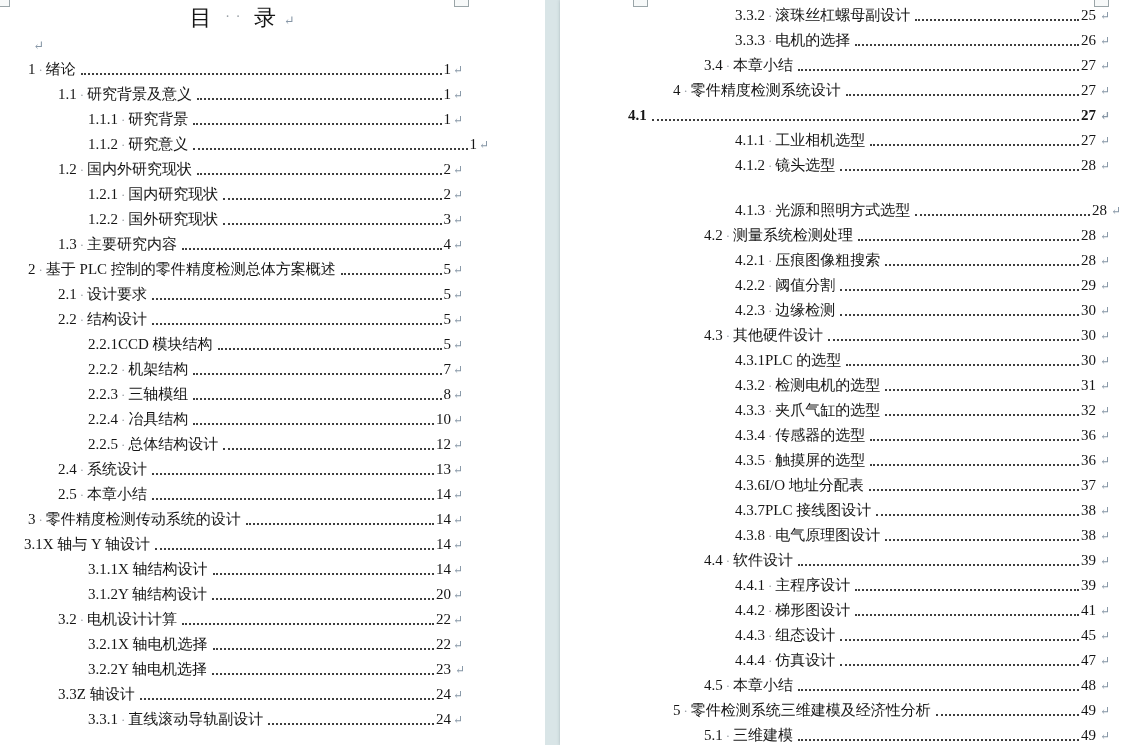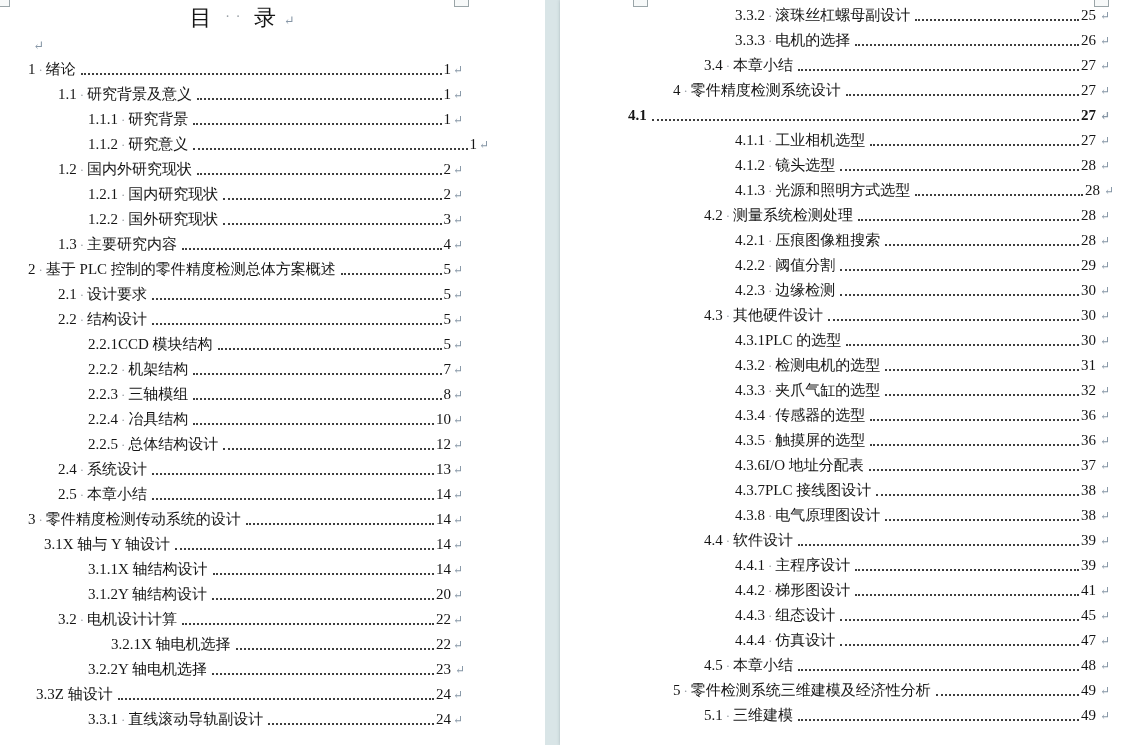--- a/index.html
+++ b/index.html
@@ -211,21 +211,21 @@
           <span class="pilcrow">↵</span>
         </div>
         <div class="toc-row" style="padding-left: 28px; padding-right: 78px;">
           <span class="num">3</span>
           <span class="sep">·</span>
           <span class="title">零件精度检测传动系统的设计</span>
           <div class="leader"></div>
           <span class="pagenum">14</span>
           <span class="pilcrow">↵</span>
         </div>
-        <div class="toc-row" style="padding-left: 24px; padding-right: 78px; margin-left: 20px;">
+        <div class="toc-row" style="padding-left: 24px; padding-right: 78px;">
           <span class="num">3.1</span>
           <span class="sep empty"></span>
           <span class="title">X 轴与 Y 轴设计</span>
           <div class="leader"></div>
           <span class="pagenum">14</span>
           <span class="pilcrow">↵</span>
         </div>
         <div class="toc-row" style="padding-left: 88px; padding-right: 78px;">
           <span class="num">3.1.1</span>
           <span class="sep empty"></span>
@@ -243,37 +243,37 @@
           <span class="pilcrow">↵</span>
         </div>
         <div class="toc-row" style="padding-left: 58px; padding-right: 78px;">
           <span class="num">3.2</span>
           <span class="sep">·</span>
           <span class="title">电机设计计算</span>
           <div class="leader"></div>
           <span class="pagenum">22</span>
           <span class="pilcrow">↵</span>
         </div>
-        <div class="toc-row" style="padding-left: 88px; padding-right: 78px; margin-left: 23px;">
+        <div class="toc-row" style="padding-left: 88px; padding-right: 78px;">
           <span class="num">3.2.1</span>
           <span class="sep empty"></span>
           <span class="title">X 轴电机选择</span>
           <div class="leader"></div>
           <span class="pagenum">22</span>
           <span class="pilcrow">↵</span>
         </div>
         <div class="toc-row" style="padding-left: 88px; padding-right: 78px; text-align: center;">
           <span class="num">3.2.2</span>
           <span class="sep empty"></span>
           <span class="title">Y 轴电机选择</span>
           <div class="leader"></div>
           <span class="pagenum">23</span>
           <span class="pilcrow">↵</span>
         </div>
-        <div class="toc-row" style="padding-left: 36px; padding-right: 78px;">
+        <div class="toc-row" style="padding-left: 58px; padding-right: 78px;">
           <span class="num">3.3</span>
           <span class="sep empty"></span>
           <span class="title">Z 轴设计</span>
           <div class="leader"></div>
           <span class="pagenum">24</span>
           <span class="pilcrow">↵</span>
         </div>
         <div class="toc-row" style="padding-left: 88px; padding-right: 78px;">
           <span class="num">3.3.1</span>
           <span class="sep">·</span>
@@ -337,21 +337,21 @@
           <span class="pilcrow">↵</span>
         </div>
         <div class="toc-row" style="padding-left: 175px; padding-right: 25px;">
           <span class="num">4.1.2</span>
           <span class="sep">·</span>
           <span class="title">镜头选型</span>
           <div class="leader"></div>
           <span class="pagenum">28</span>
           <span class="pilcrow">↵</span>
         </div>
-        <div class="toc-row" style="padding-left: 175px; padding-right: 21px;">
+        <div class="toc-row" style="padding-left: 175px; padding-right: 14px; margin-top: 20px;">
           <span class="num">4.1.3</span>
           <span class="sep">·</span>
           <span class="title">光源和照明方式选型</span>
           <div class="leader"></div>
           <span class="pagenum">28</span>
           <span class="pilcrow">↵</span>
         </div>
         <div class="toc-row" style="padding-left: 144px; padding-right: 25px;">
           <span class="num">4.2</span>
           <span class="sep">·</span>

